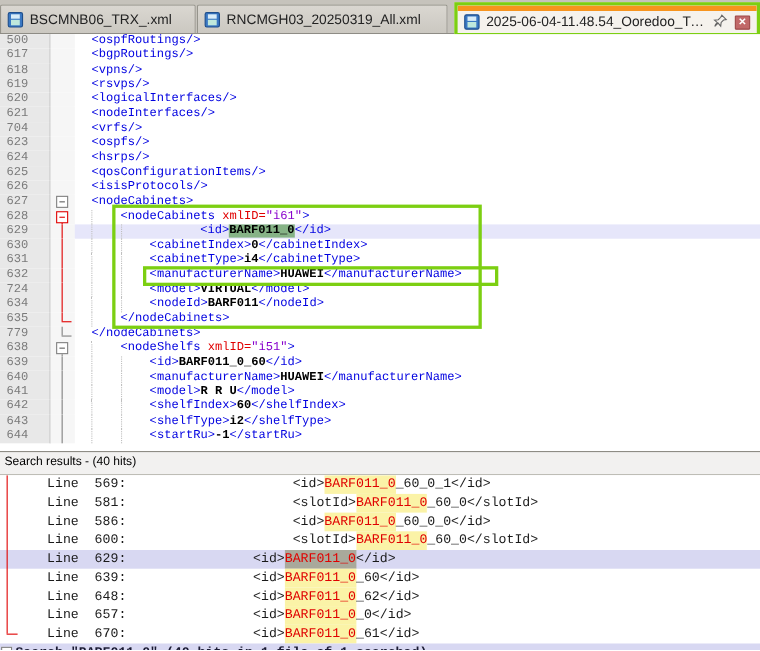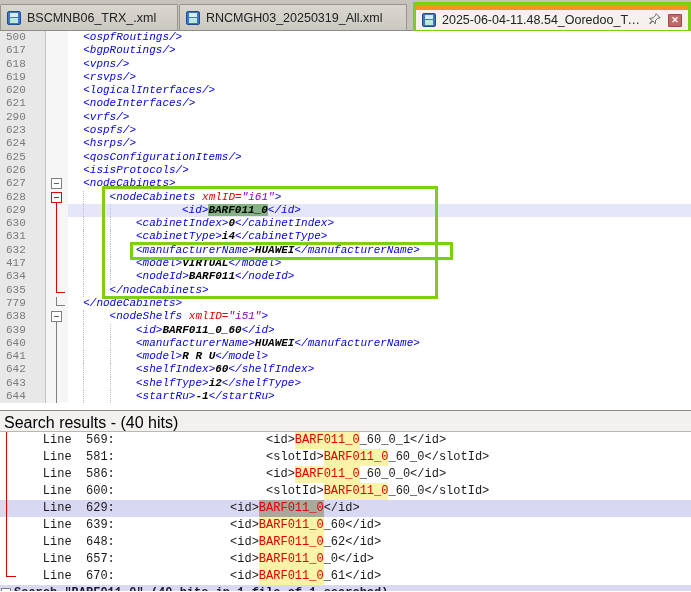--- a/index.html
+++ b/index.html
@@ -55,35 +55,35 @@
   .fbox.red{border-color:#E00000;}
   .fbox.red::after{background:#E00000;}
   .stub{position:absolute;left:10px;top:12px;bottom:0;width:1px;background:#808080;}
   .stub.red{background:#E00000;}
   .vline{position:absolute;left:10px;top:0;bottom:0;width:1px;background:#808080;}
   .vline.red{background:#E00000;}
   .corner::before{content:"";position:absolute;left:10px;top:0;height:8px;width:1px;background:#808080;}
   .corner::after{content:"";position:absolute;left:10px;top:8px;width:9px;height:1px;background:#808080;}
   .corner.red::before{background:#E00000;}
   .corner.red::after{background:#E00000;}
-  .code{flex:1;white-space:pre;padding-left:2px;position:relative;color:var(--tag);font-style:italic;}
+  .code{flex:1;white-space:pre;padding-left:2px;position:relative;color:var(--tag);}
   .eline.cur .code{background:var(--curline);padding-left:48px;}
   .guide{position:absolute;top:0;bottom:0;width:0;border-left:1px dotted #BFBFBF;}
   .tk-tag{color:var(--tag);}
   .tk-attr{color:var(--attr);}
   .tk-val{color:var(--attrval);}
   .tk-txt{color:#000;font-weight:bold;}
   .tk-hl{color:#000;font-weight:bold;background:var(--selgreen);}
   .anno{position:absolute;border:3px solid var(--anno);pointer-events:none;}
   .anno.box1{left:102px;top:155px;width:336px;height:113px;}
   .anno.box2{left:130px;top:211px;width:323px;height:18px;}
 
   
   .sr-title{height:22px;background:#F2F1F0;border-top:1px solid #8E8C85;border-bottom:1px solid #B9B7B0;
-    font-size:16px;color:#000;padding:3px 0 0 4px;}
+    font-size:11px;color:#000;padding:3px 0 0 4px;}
   .sr-body{position:relative;height:159px;background:#fff;overflow:hidden;
     font-family:"Liberation Mono","DejaVu Sans Mono",monospace;font-size:12px;}
   .sr-redline{position:absolute;left:6px;top:0;width:1px;height:144px;background:#E00000;}
   .sr-redcorner{position:absolute;left:6px;top:144px;width:10px;height:1px;background:#E00000;}
   .srow{display:flex;height:17px;line-height:17px;white-space:pre;color:#1A1A1A;}
   .srow .smargin{width:14px;flex:0 0 auto;}
   .srow.sel{background:var(--selrow);}
   .smatch{color:var(--matchtxt);background:var(--matchbg);}
   .srow.sel .smatch{background:var(--selmatchbg);}
   .sfooter{position:relative;display:flex;align-items:flex-start;height:17px;line-height:17px;
@@ -145,21 +145,21 @@
           <div class="lnum">620</div>
           <div class="fold"></div>
           <div class="code">  <span class="tk-tag">&lt;logicalInterfaces/&gt;</span></div>
         </div>
         <div class="eline">
           <div class="lnum">621</div>
           <div class="fold"></div>
           <div class="code">  <span class="tk-tag">&lt;nodeInterfaces/&gt;</span></div>
         </div>
         <div class="eline">
-          <div class="lnum">290</div>
+          <div class="lnum">704</div>
           <div class="fold"></div>
           <div class="code">  <span class="tk-tag">&lt;vrfs/&gt;</span></div>
         </div>
         <div class="eline">
           <div class="lnum">623</div>
           <div class="fold"></div>
           <div class="code">  <span class="tk-tag">&lt;ospfs/&gt;</span></div>
         </div>
         <div class="eline">
           <div class="lnum">624</div>
@@ -214,21 +214,21 @@
           <div class="code"><span class="guide" style="left: 15.2px;"></span><span class="guide" style="left: 41.6px;"></span>          <span class="tk-tag">&lt;cabinetType&gt;</span><span class="tk-txt">i4</span><span class="tk-tag">&lt;/cabinetType&gt;</span></div>
         </div>
         <div class="eline">
           <div class="lnum">632</div>
           <div class="fold">
             <span class="vline red"></span>
           </div>
           <div class="code"><span class="guide" style="left: 15.2px;"></span><span class="guide" style="left: 41.6px;"></span>          <span class="tk-tag">&lt;manufacturerName&gt;</span><span class="tk-txt">HUAWEI</span><span class="tk-tag">&lt;/manufacturerName&gt;</span></div>
         </div>
         <div class="eline">
-          <div class="lnum">417</div>
+          <div class="lnum">724</div>
           <div class="fold">
             <span class="vline red"></span>
           </div>
           <div class="code"><span class="guide" style="left: 15.2px;"></span><span class="guide" style="left: 41.6px;"></span>          <span class="tk-tag">&lt;model&gt;</span><span class="tk-txt">VIRTUAL</span><span class="tk-tag">&lt;/model&gt;</span></div>
         </div>
         <div class="eline">
           <div class="lnum">634</div>
           <div class="fold">
             <span class="vline red"></span>
           </div>

